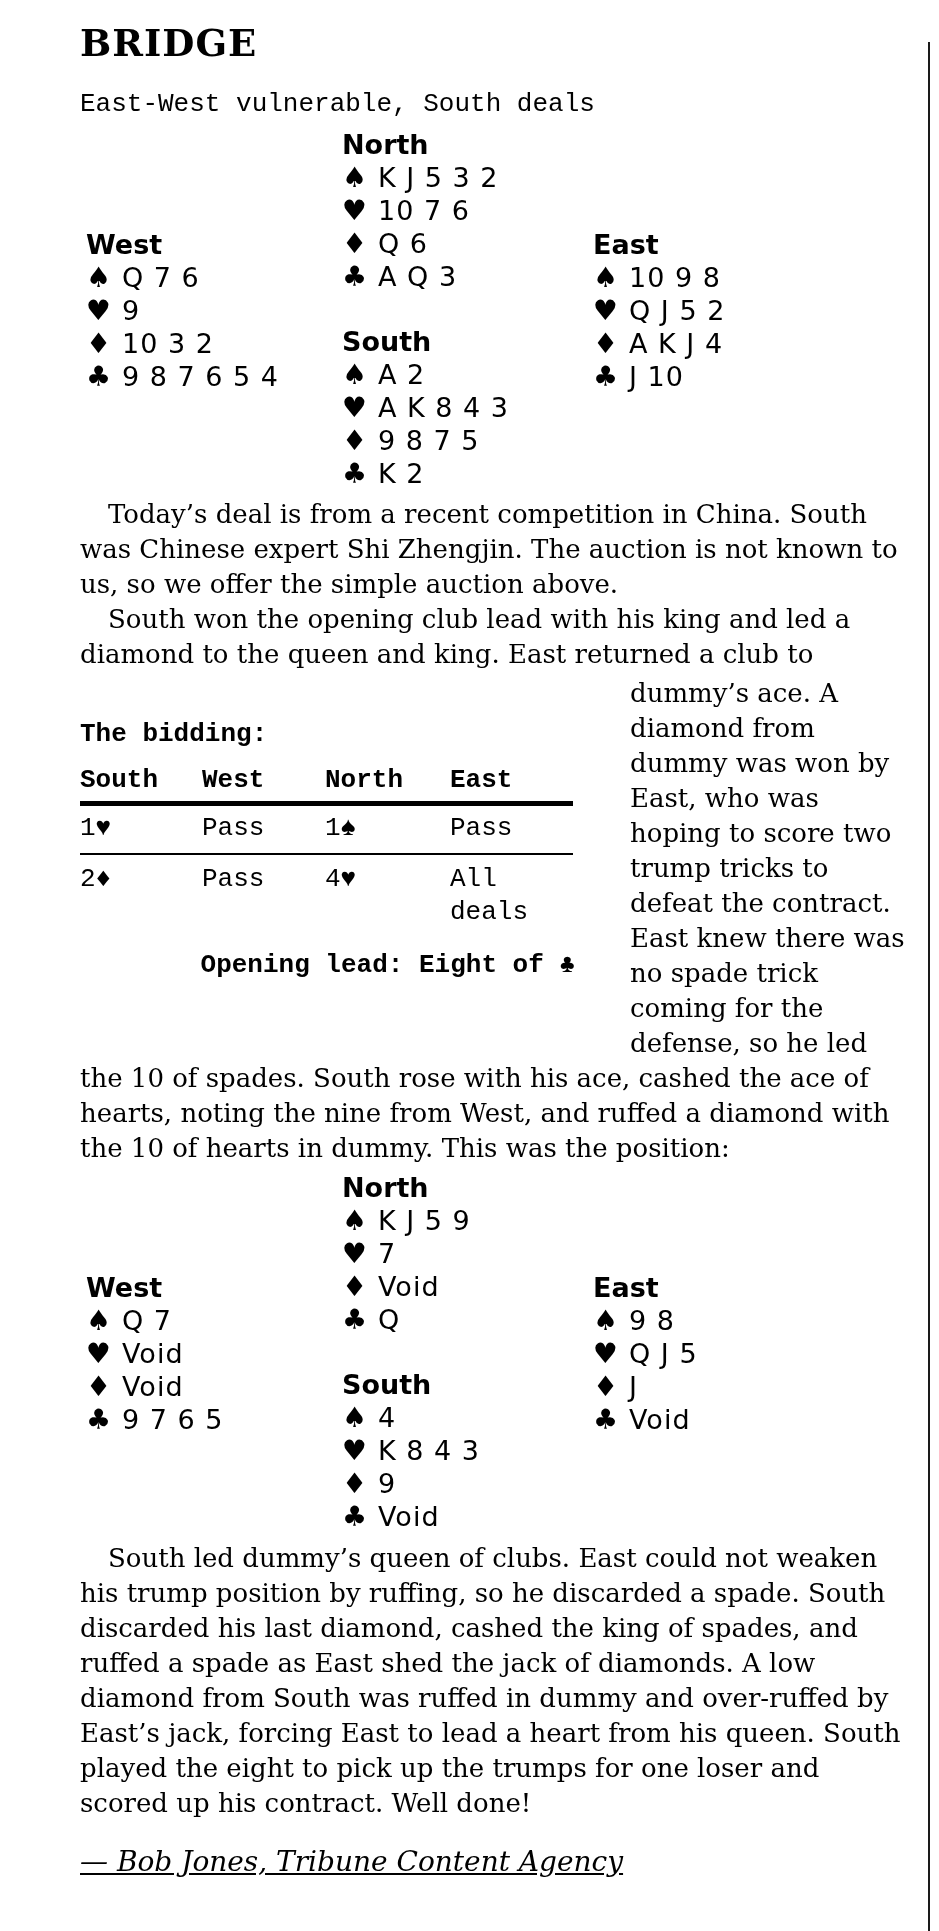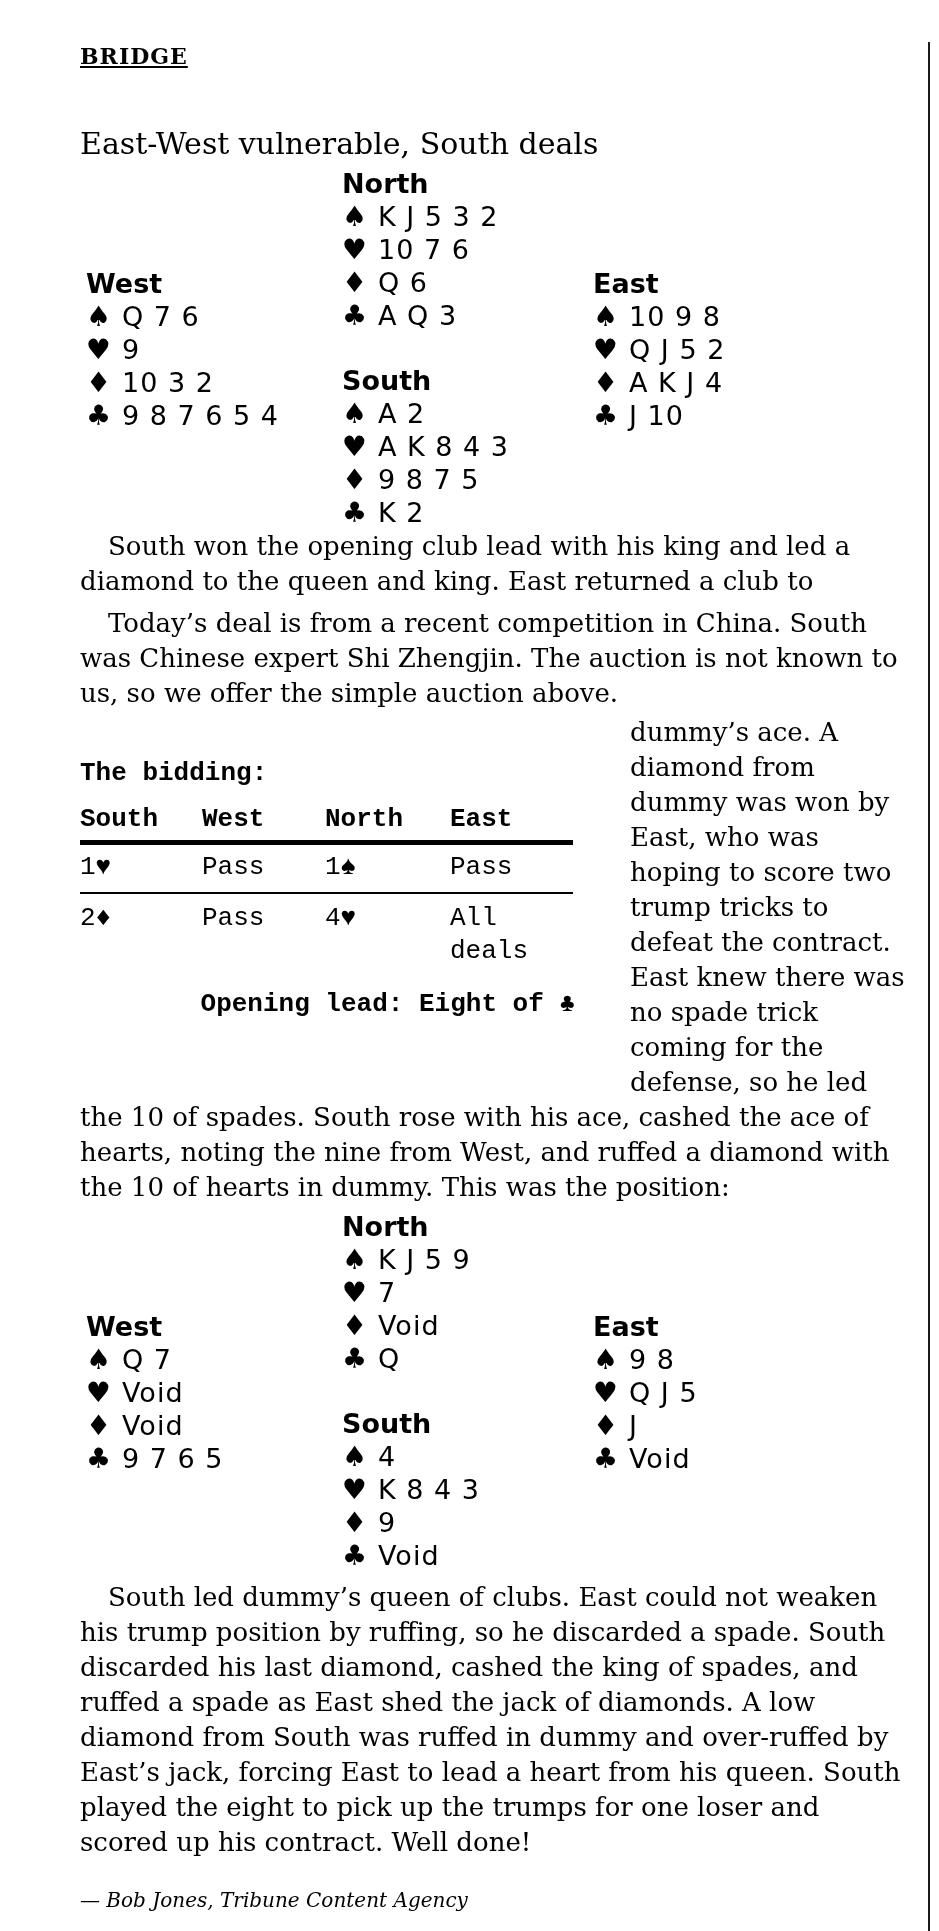--- a/index.html
+++ b/index.html
@@ -2,24 +2,24 @@
 <html><head>
 <meta charset="utf-8">
 <style>
   html,body{margin:0;padding:0;}
   body{
     width:939px;height:1931px;position:relative;background:#ffffff;color:#000;
     font-family:"DejaVu Serif", serif;
   }
   .content{position:absolute;left:80px;top:0;width:826px;}
   h1.masthead{
-    margin:40px 0 0 0;font-family:"DejaVu Serif", serif;font-weight:bold;
-    font-size:22px;letter-spacing:1px;line-height:32px;text-decoration:underline;
+    margin:27px 0 0 0;font-family:"DejaVu Serif", serif;font-weight:bold;
+    font-size:37px;letter-spacing:1px;line-height:32px;
   }
-  p.vuln{margin:54px 0 0 0;font-size:30px;line-height:35px;}
+  p.vuln{margin:28px 0 0 0;font-size:26px;line-height:35px;font-family:Liberation Mono, monospace;}
   .body-text{font-size:26px;line-height:35px;margin:0;}
   .indent{text-indent:28px;}
   p.p1{margin-top:7px;}
   
   .diagram{position:relative;height:362px;}
   .diagram.d1{margin-top:6px;}
   .diagram.d2{margin-top:5px;clear:both;}
   .hand{position:absolute;font-family:"DejaVu Sans", sans-serif;font-size:27px;line-height:33px;}
   .hand .hand-label{font-weight:bold;}
   .hand.north{left:262px;top:0;}
@@ -36,21 +36,21 @@
     font-family:Liberation Mono, monospace;font-size:26px;
   }
   .bidding-heading{font-weight:bold;line-height:33px;margin-bottom:14px;}
   .bid-grid{display:grid;grid-template-columns:122px 123px 125px 123px;width:493px;}
   .bid-grid.header{font-weight:bold;line-height:30px;padding-bottom:6px;border-bottom:5px solid #000;}
   .bid-grid.r1{padding:6px 0 8px 0;border-bottom:2px solid #000;line-height:33px;}
   .bid-grid.r2{padding:8px 0 6px 0;line-height:33px;}
   .opening-lead{font-weight:bold;margin-top:14px;line-height:33px;text-align:right;}
   
   p.p4{margin-top:8px;}
-  p.byline{margin:23px 0 0 0;font-style:italic;font-size:20px;line-height:35px;}
+  p.byline{margin:23px 0 0 0;font-style:italic;font-size:28px;line-height:35px;text-decoration:underline;}
   .column-divider{position:absolute;left:928px;top:42px;width:2px;height:1889px;background:#1a1a1a;}
 </style>
 </head>
 <body>
 
 <div class="content">
 
   <h1 class="masthead">BRIDGE</h1>
 
   <p class="vuln">East-West vulnerable, South deals</p>
@@ -79,22 +79,22 @@
     </div>
     <div class="hand south">
       <div class="hand-label">South</div>
       <div class="suit-row"><span class="suit">♠</span><span class="cards">A 2</span></div>
       <div class="suit-row"><span class="suit">♥</span><span class="cards">A K 8 4 3</span></div>
       <div class="suit-row"><span class="suit">♦</span><span class="cards">9 8 7 5</span></div>
       <div class="suit-row"><span class="suit">♣</span><span class="cards">K 2</span></div>
     </div>
   </div>
 
+  <p class="body-text indent p1">Today’s deal is from a recent competition in China. South was Chinese expert Shi Zhengjin. The auction is not known to us, so we offer the simple auction above.</p>
   <p class="body-text indent">South won the opening club lead with his king and led a diamond to the queen and king. East returned a club to</p>
-  <p class="body-text indent p1">Today’s deal is from a recent competition in China. South was Chinese expert Shi Zhengjin. The auction is not known to us, so we offer the simple auction above.</p>
 
   <div class="wrap-section">
     <aside class="bidding-block">
       <div class="bidding-heading">The bidding:</div>
       <div class="bid-grid header">
         <span>South</span>
         <span>West</span>
         <span>North</span>
         <span>East</span>
       </div>

